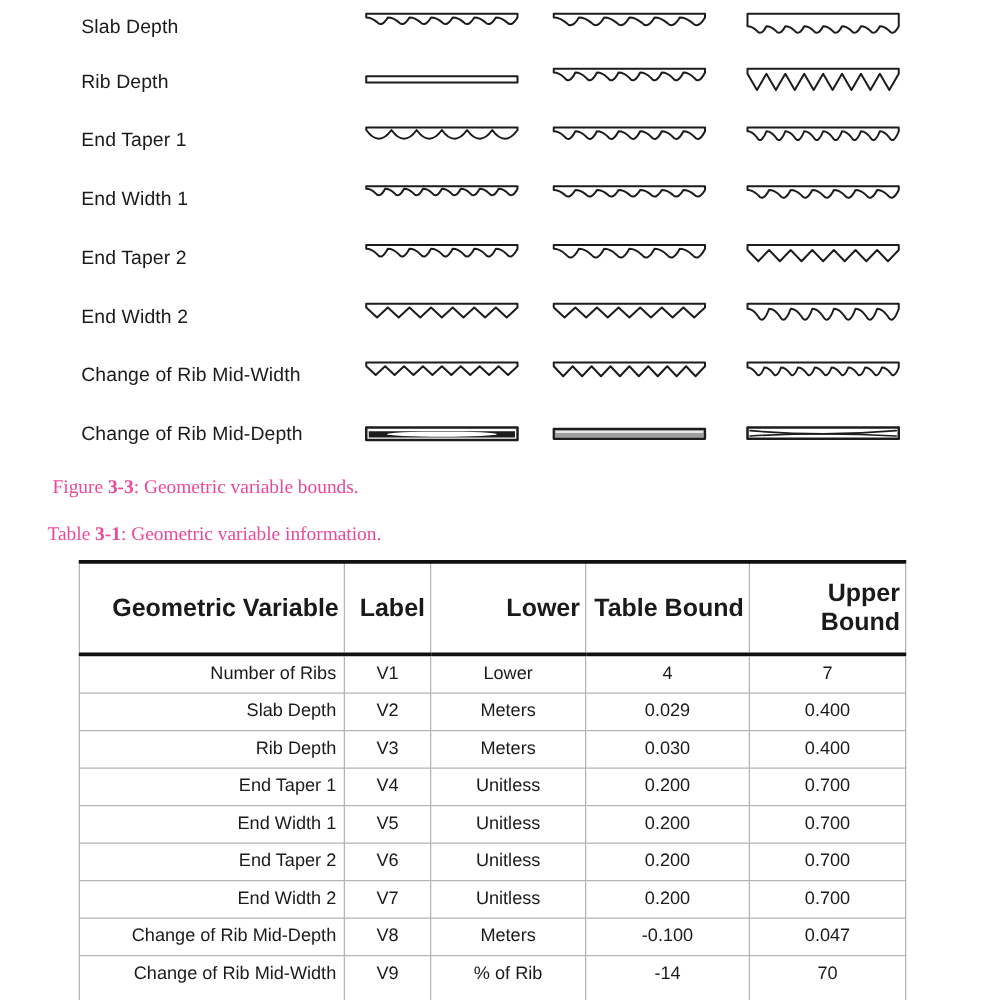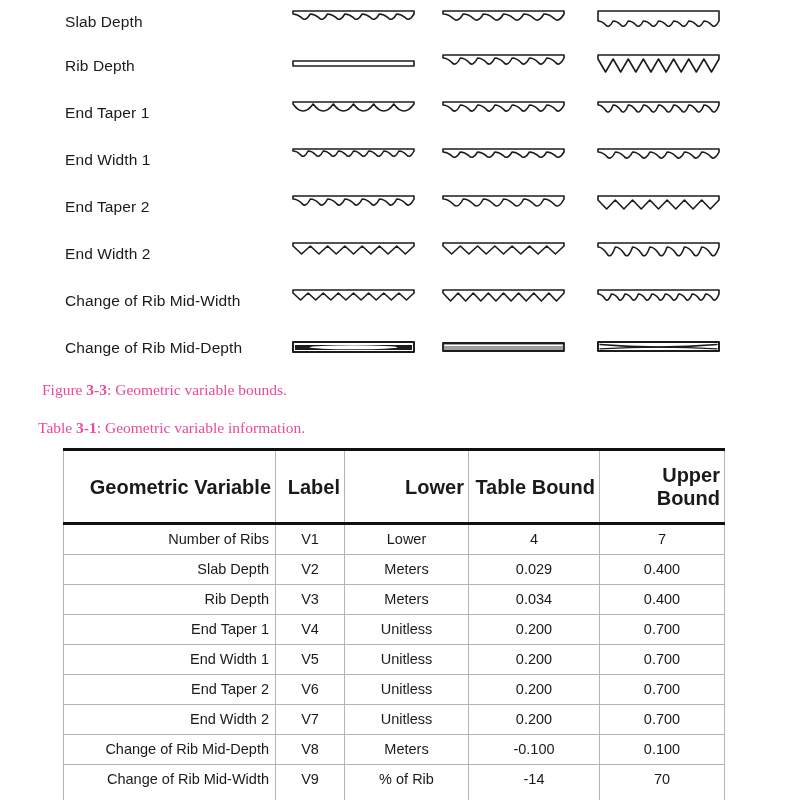--- a/index.html
+++ b/index.html
@@ -197,21 +197,21 @@
     <td>V2</td>
     <td>Meters</td>
     <td>0.029</td>
     <td>0.400</td>
   </tr>
 
   <tr>
     <td class="c-var">Rib Depth</td>
     <td>V3</td>
     <td>Meters</td>
-    <td>0.034</td>
+    <td>0.030</td>
     <td>0.400</td>
   </tr>
 
   <tr>
     <td class="c-var">End Taper 1</td>
     <td>V4</td>
     <td>Unitless</td>
     <td>0.200</td>
     <td>0.700</td>
   </tr>
@@ -238,21 +238,21 @@
     <td>Unitless</td>
     <td>0.200</td>
     <td>0.700</td>
   </tr>
 
   <tr>
     <td class="c-var">Change of Rib Mid-Depth</td>
     <td>V8</td>
     <td>Meters</td>
     <td>-0.100</td>
-    <td>0.100</td>
+    <td>0.047</td>
   </tr>
 
   <tr>
     <td class="c-var">Change of Rib Mid-Width</td>
     <td>V9</td>
     <td>% of Rib<span class="unit-line2">Section Width</span></td>
     <td>-14</td>
     <td>70</td>
   </tr>
 </tbody>

